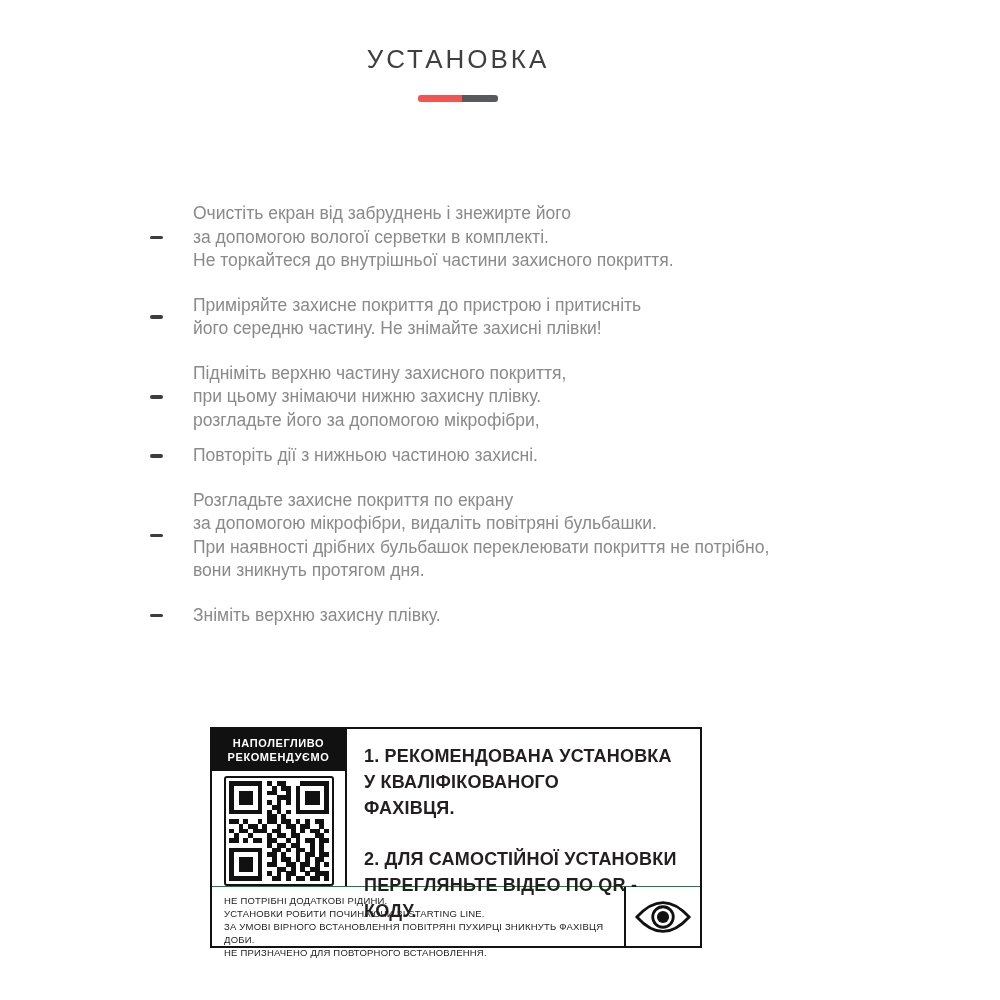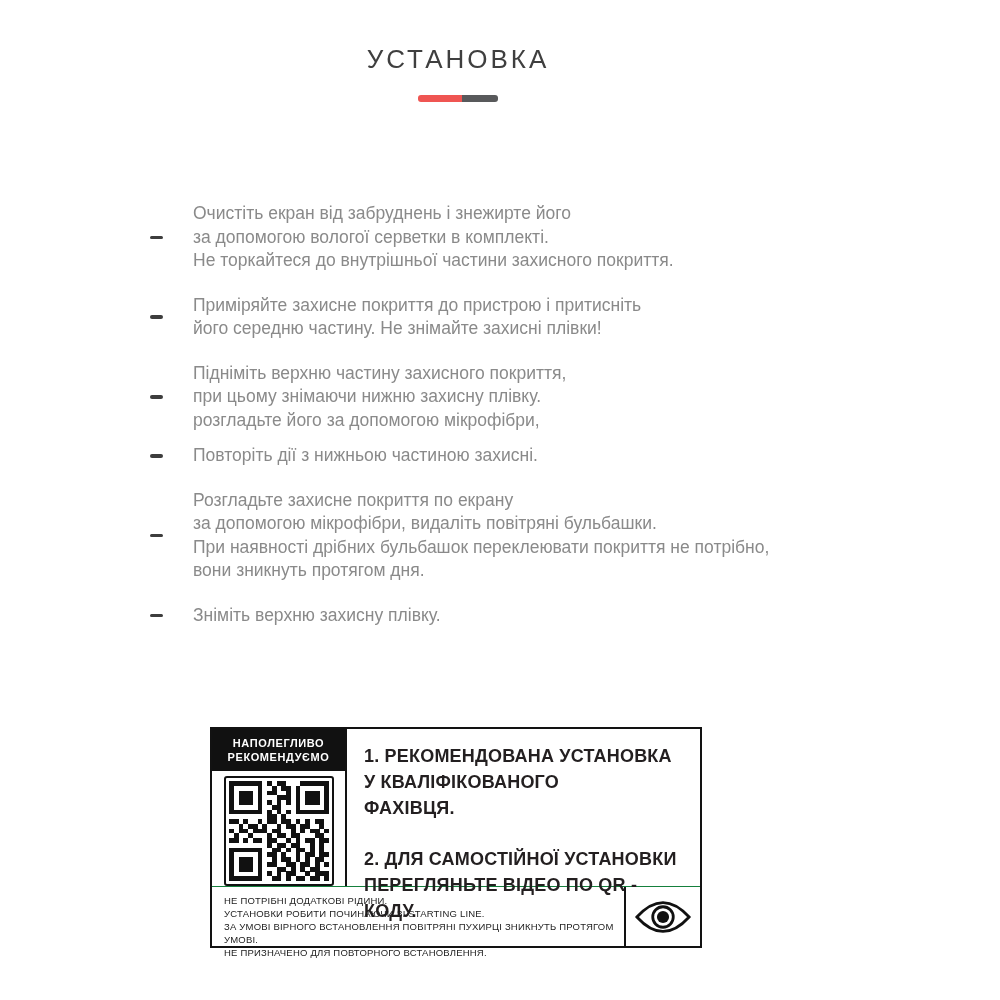--- a/index.html
+++ b/index.html
@@ -373,21 +373,21 @@
           <div class="rec-para">
             <div>2. ДЛЯ САМОСТІЙНОЇ УСТАНОВКИ</div>
             <div>ПЕРЕГЛЯНЬТЕ ВІДЕО ПО QR - КОДУ.</div>
           </div>
         </div>
     </div>
     <div class="rec-bottom">
       <div class="notes" id="notes">
           <div>НЕ ПОТРІБНІ ДОДАТКОВІ РІДИНИ.</div>
           <div>УСТАНОВКИ РОБИТИ ПОЧИНАЮЧИ ЗІ STARTING LINE.</div>
-          <div>ЗА УМОВІ ВІРНОГО ВСТАНОВЛЕННЯ ПОВІТРЯНІ ПУХИРЦІ ЗНИКНУТЬ ПРОТЯГОМ УМОВІ.</div>
+          <div>ЗА УМОВІ ВІРНОГО ВСТАНОВЛЕННЯ ПОВІТРЯНІ ПУХИРЦІ ЗНИКНУТЬ ФАХІВЦЯ ДОБИ.</div>
           <div>НЕ ПРИЗНАЧЕНО ДЛЯ ПОВТОРНОГО ВСТАНОВЛЕННЯ.</div>
         </div>
       <div class="eye-cell">
         <svg width="56" height="36" viewBox="0 0 60 36">
           <path d="M2,18 Q16,2.5 30,2.5 Q44,2.5 58,18 Q44,33.5 30,33.5 Q16,33.5 2,18 Z" fill="none" stroke="#111" stroke-width="3"></path>
           <circle cx="30" cy="18" r="11" fill="none" stroke="#111" stroke-width="3"></circle>
           <circle cx="30" cy="18" r="6.5" fill="#111"></circle>
         </svg>
       </div>
     </div>

